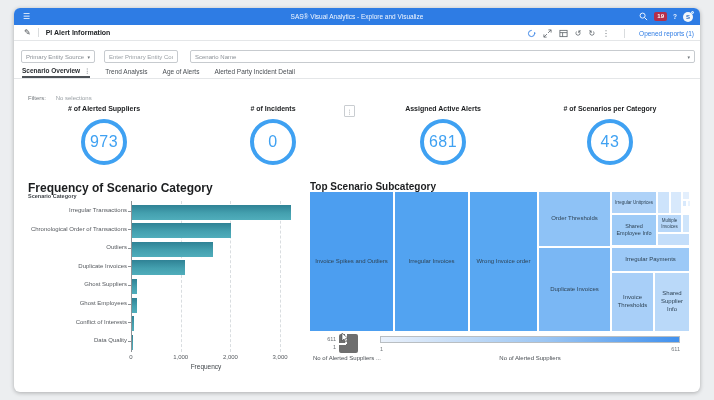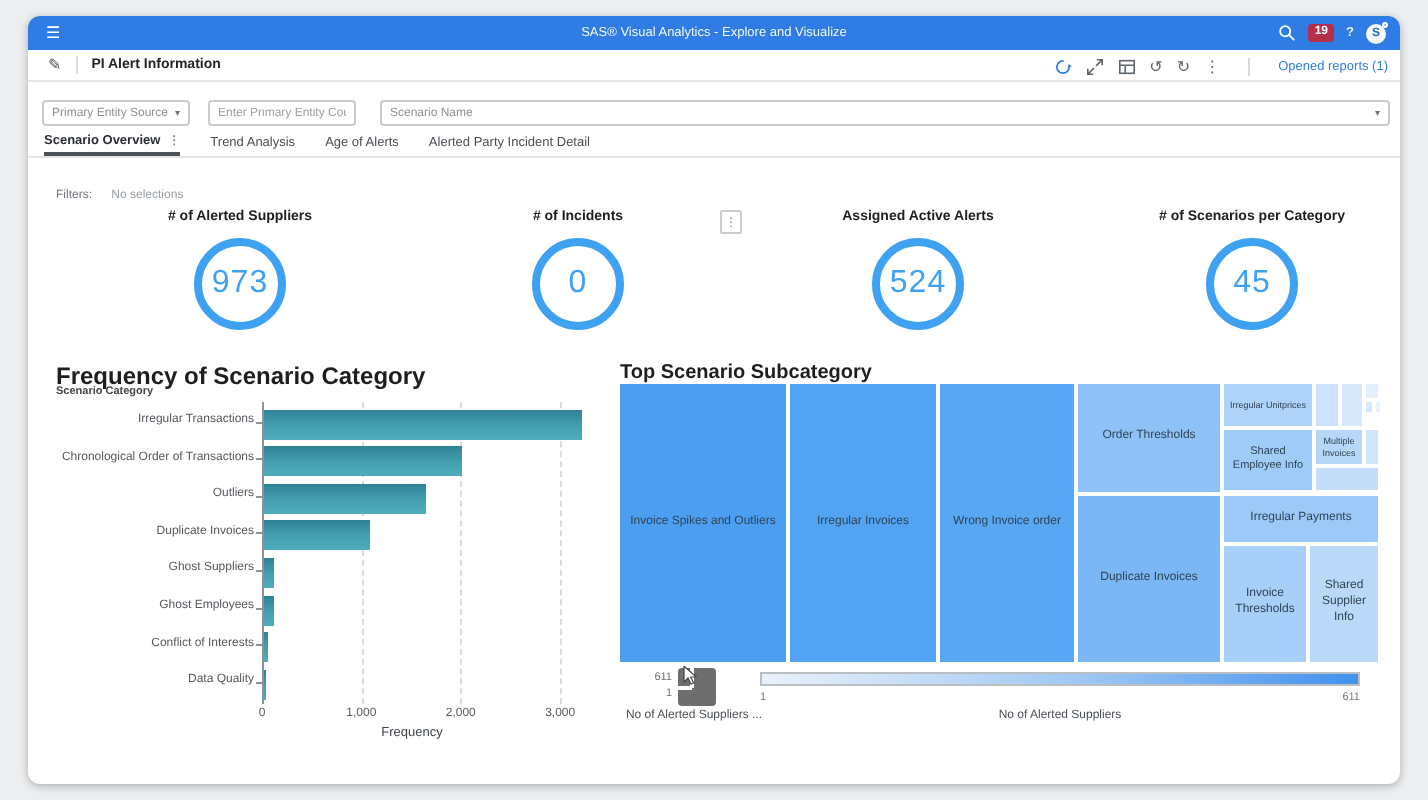--- a/index.html
+++ b/index.html
@@ -47,21 +47,21 @@
   .tab { display:flex; align-items:center; margin-right:15px; font-size:6.5px; color:#4a4f54; cursor:pointer; }
   .tab.active { border-bottom:2px solid #4d5257; font-weight:bold; color:#2b2f33; }
   .tab .tkebab { font-size:6px; color:#83898e; margin-left:4px; }
 
   
   .filters-status { position:absolute; left:14px; top:87px; font-size:6px; }
   .fs-label { color:#74797e; margin-right:8px; }
   .fs-value { color:#9aa0a5; }
 
   
-  .kpi-layer { position:absolute; left:16px; top:97px; right:0; height:76px; }
+  .kpi-layer { position:absolute; left:0; top:97px; right:0; height:76px; }
   .kpi { position:absolute; top:0; width:150px; transform:translateX(-50%); text-align:center; }
   .kpi-title { font-size:7px; font-weight:bold; color:#1c1e20; }
   .kpi-circle { margin:7px auto 0; width:46px; height:46px; border:4px solid #3fa1f2; border-radius:50%;
                 display:flex; align-items:center; justify-content:center; background:#fff; }
   .kpi-value { font-size:16px; color:#3fa1f2; letter-spacing:0.5px; }
   .object-menu { position:absolute; left:330px; top:0; width:11px; height:12px; border:1px solid #c9cdd1;
                  border-radius:1px; background:#fff; display:flex; align-items:center; justify-content:center;
                  font-size:6px; color:#74797e; }
 
   
@@ -187,27 +187,27 @@
         </div>
         <div class="kpi" style="left: 259px;">
           <div class="kpi-title"># of Incidents</div>
           <div class="kpi-circle">
             <div class="kpi-value">0</div>
           </div>
         </div>
         <div class="kpi" style="left: 429px;">
           <div class="kpi-title">Assigned Active Alerts</div>
           <div class="kpi-circle">
-            <div class="kpi-value">524</div>
+            <div class="kpi-value">681</div>
           </div>
         </div>
         <div class="kpi" style="left: 596px;">
           <div class="kpi-title"># of Scenarios per Category</div>
           <div class="kpi-circle">
-            <div class="kpi-value">45</div>
+            <div class="kpi-value">43</div>
           </div>
         </div>
       </div>
 
     <div class="bar-panel">
       <div class="bar-title">Frequency of Scenario Category</div>
       <div class="bar-sub">Scenario Category</div>
       <div class="bar-plot">
           <div class="axis-line" style="left: 117px; top: 20px; height: 151px;"></div>
           <div class="xtick" style="left: 102px; top: 173px;">0</div>

